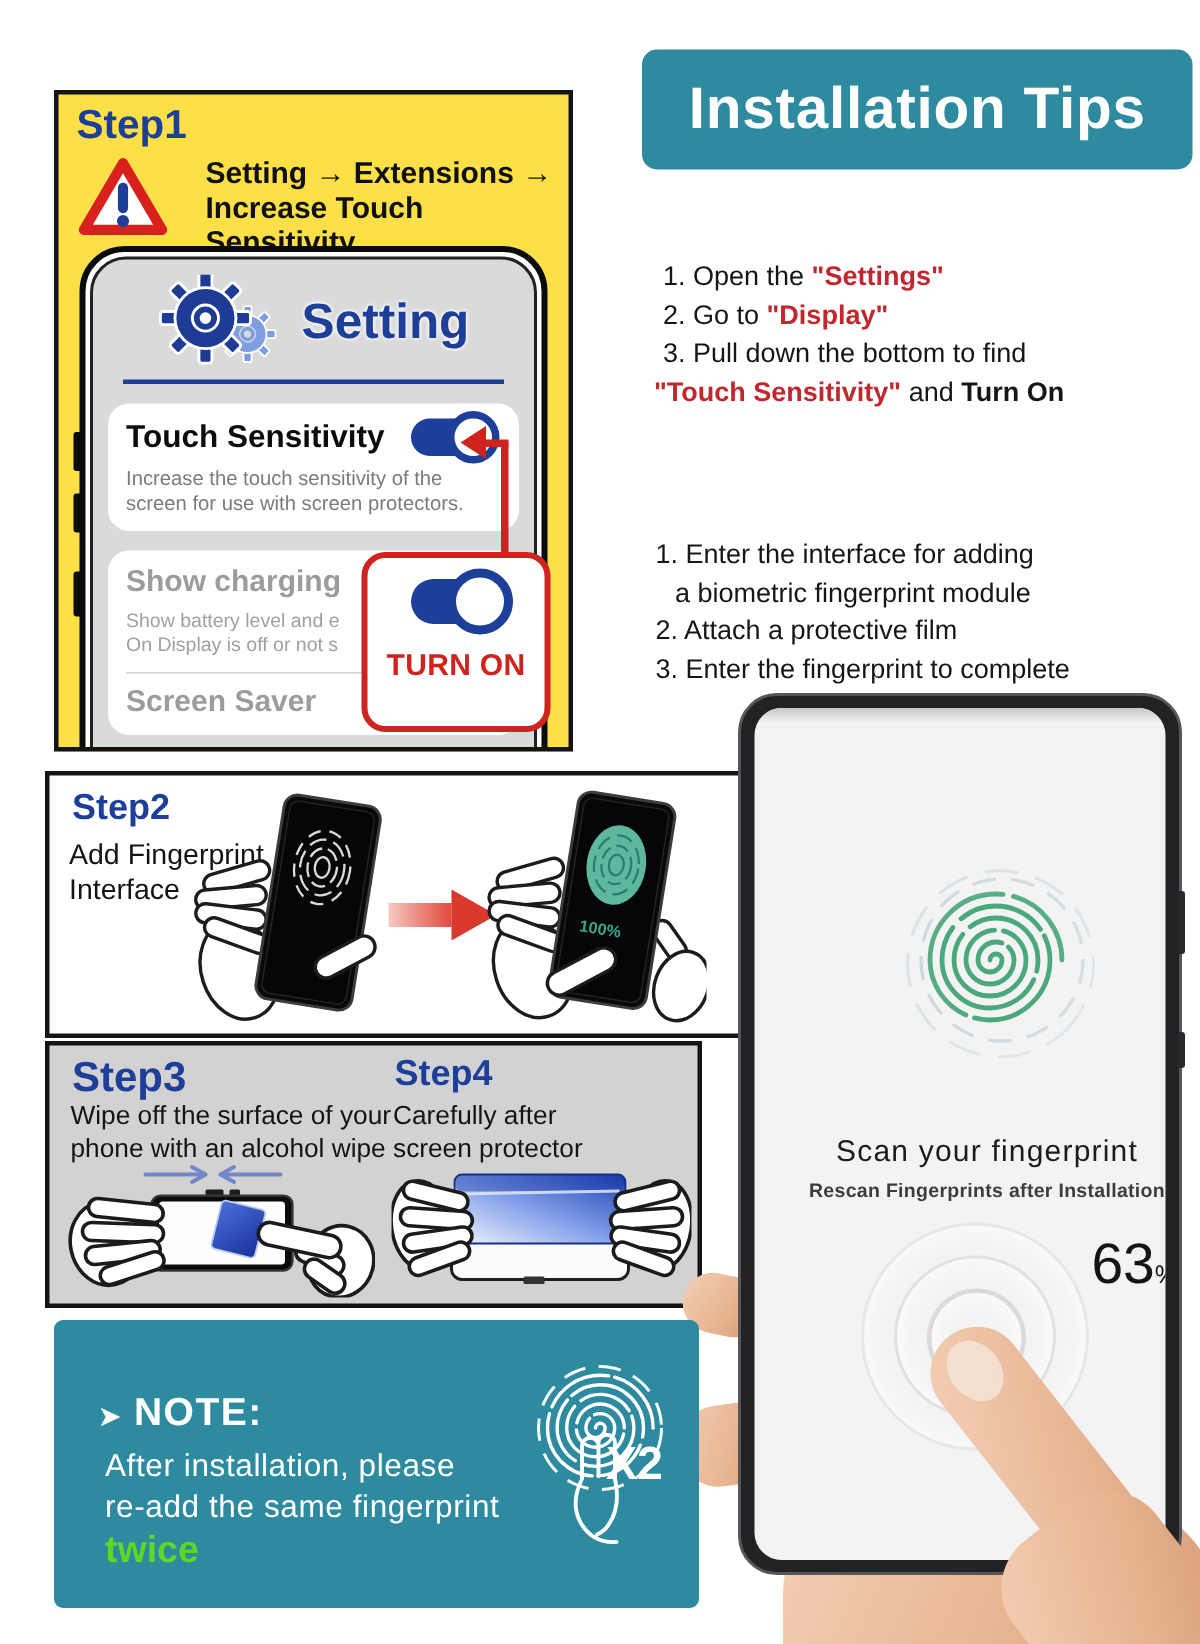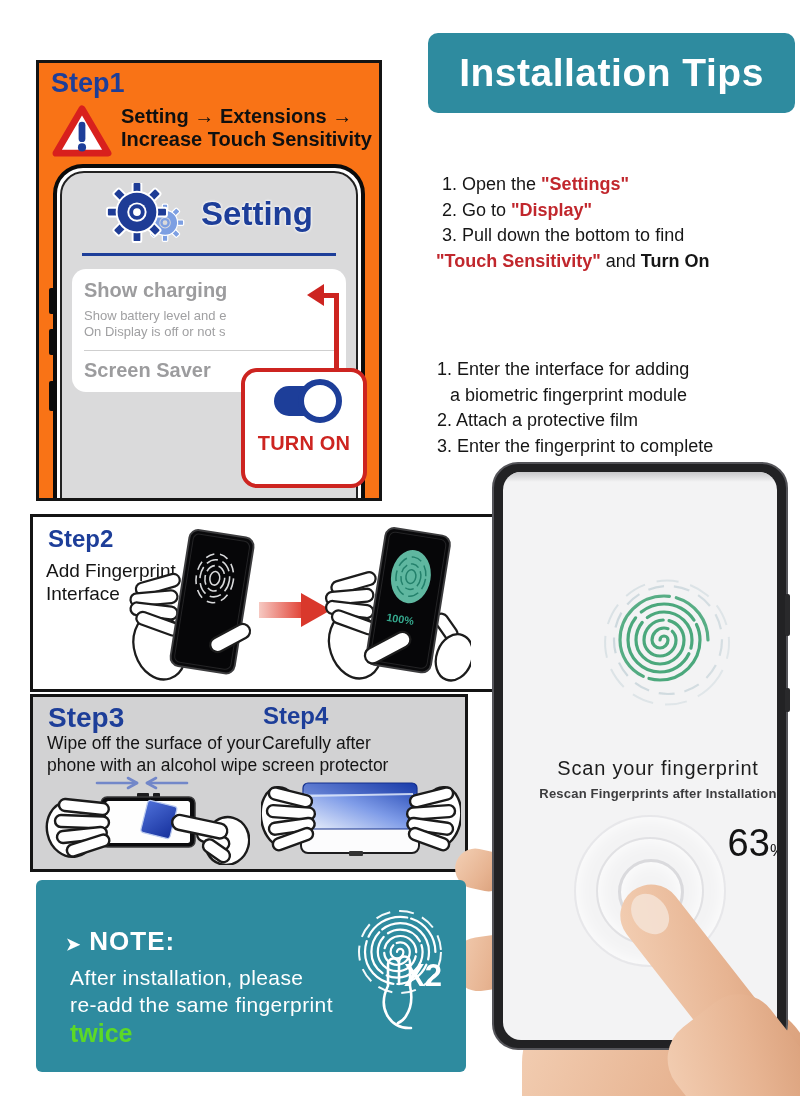--- a/index.html
+++ b/index.html
@@ -1,24 +1,24 @@
 <!DOCTYPE html>
 <html style="--teal: #2e8b9f; --blue: #1d3e99; --red: #cd2420; --list_red: #c1272d; --green: #5cd926; --mint: #4ba87c;"><head>
 <meta charset="utf-8">
 <style>
   html,body{margin:0;padding:0;background:#fff;}
   #page{position:relative;width:800px;height:1096px;background:#fff;overflow:hidden;
         font-family:"Liberation Sans",sans-serif;color:#111;}
   
   .step1{position:absolute;left:36px;top:60px;width:340px;height:435px;
-         border:3px solid #141414;background:#f97316;overflow:hidden;}
+         border:3px solid #141414;background:#fde047;overflow:hidden;}
   .s1-label{position:absolute;left:12px;top:5px;font-size:27px;font-weight:bold;color:var(--blue);}
   .warn{position:absolute;left:12px;top:40px;display:flex;align-items:flex-start;}
   .warn svg{flex:0 0 auto;}
-  .warn-txt{margin-left:8px;margin-top:2px;font-size:20px;font-weight:bold;line-height:23px;color:#101010;}
+  .warn-txt{margin-left:24px;margin-top:2px;font-size:20px;font-weight:bold;line-height:23px;color:#101010;}
   .sbtn{position:absolute;left:10px;width:6px;background:#0b0b0b;border-radius:2px;z-index:0;}
   .b1{top:225px;height:26px;} .b2{top:266px;height:26px;} .b3{top:318px;height:30px;}
   .phone1{position:absolute;left:14px;top:101px;width:298px;height:400px;
           border:4px solid #0b0b0b;border-radius:30px;background:#fff;padding:3px;}
   .screen1{width:100%;height:100%;border:2px solid #222;border-radius:24px;background:#dadadb;
            overflow:hidden;box-sizing:border-box;}
   .set-head{display:flex;align-items:center;justify-content:center;margin-top:10px;}
   .set-title{font-size:33px;font-weight:bold;color:var(--blue);margin-left:4px;
              text-shadow:0 0 3px #fff,0 0 3px #fff;}
   .blue-hr{height:3px;background:var(--blue);margin:8px 20px 0 20px;}
@@ -189,20 +189,32 @@
                 <rect x="-4.5" y="-31" width="9" height="12" rx="2" transform="rotate(315)"></rect>
               </g>
               <circle r="21" stroke="#fff"></circle>
               <circle r="10" fill="#fff" stroke="none"></circle>
               <circle r="6" fill="none" stroke="#1e3c96" stroke-width="4"></circle>
             </g>
           </svg>
           <span class="set-title">Setting</span>
         </div>
         <div class="blue-hr"></div>
+        <div class="card c1">
+          <div class="row">
+            <span class="ts-title">Touch Sensitivity</span>
+            <span class="tog sm">
+                <span class="knob"></span>
+              </span>
+          </div>
+          <div class="desc">
+            <span>Increase the touch sensitivity of the</span><br>
+            <span>screen for use with screen protectors.</span>
+          </div>
+        </div>
         <div class="card c2">
           <div class="g-title">Show charging</div>
           <div class="desc g">
             <span>Show battery level and e</span><br>
             <span>On Display is off or not s</span>
           </div>
           <div class="divline"></div>
           <div class="g-title">Screen Saver</div>
         </div>
       </div>

